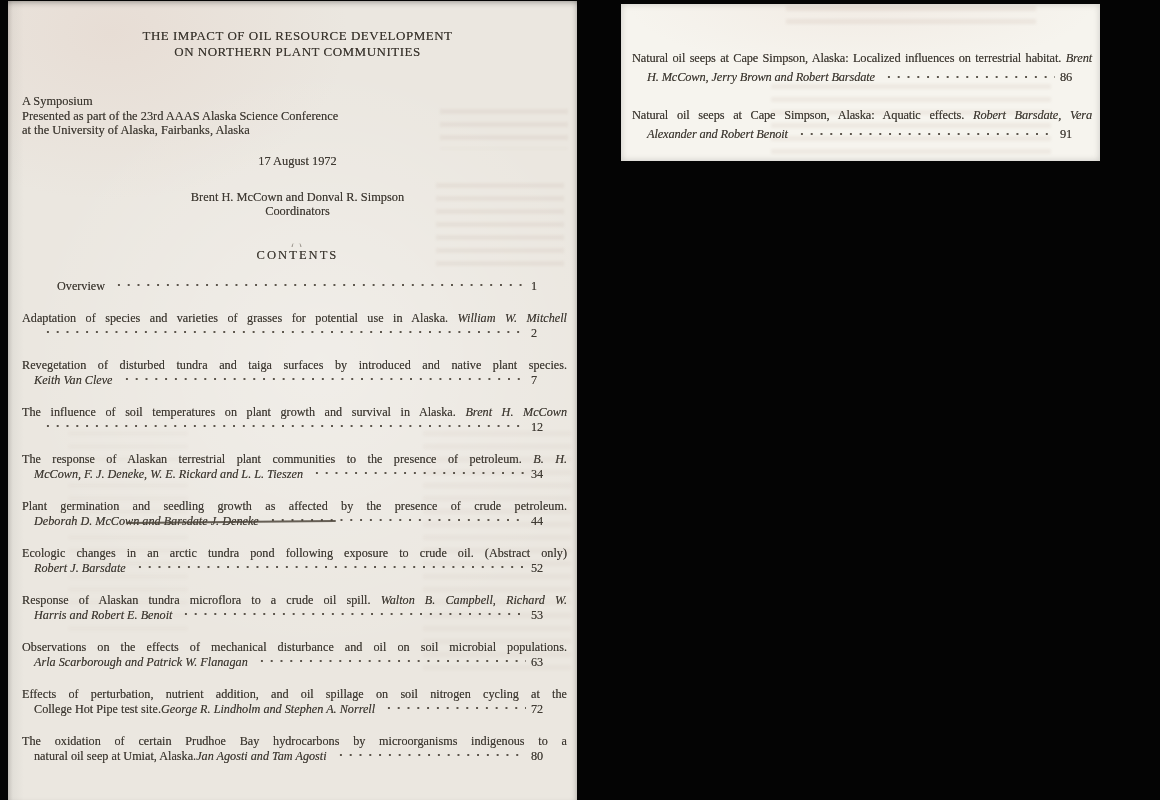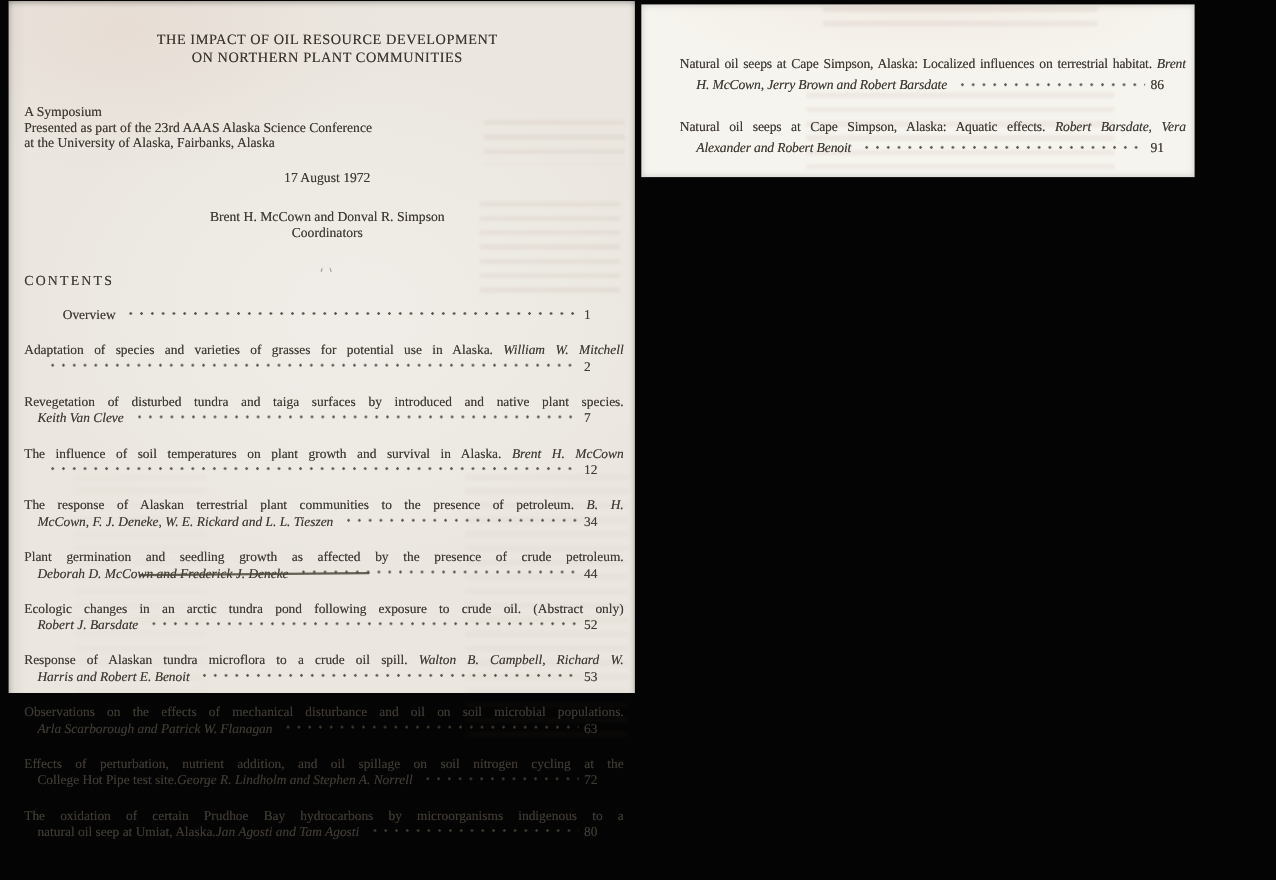--- a/index.html
+++ b/index.html
@@ -3,46 +3,45 @@
 <meta charset="utf-8">
 <style>
   html,body{margin:0;padding:0;}
   body{
     width:1160px;height:800px;position:relative;overflow:hidden;
     background:#040404;
     font-family:"Liberation Serif","DejaVu Serif",serif;
   }
   .page{position:absolute;color:#3f3a33;}
   #page-left{
-    left:8px;top:1px;width:569px;height:629px;
+    left:8px;top:1px;width:569px;height:799px;
     background:
       radial-gradient(ellipse 60% 30% at 18% 4%, rgba(214,176,162,.18), transparent 70%),
       radial-gradient(ellipse 70% 50% at 55% 45%, rgba(255,255,255,.28), transparent 75%),
       linear-gradient(90deg, #c9c5bf 0px, #e2dfd8 5px, #ebe7e0 16px);
     background-color:#ebe7e0;
     box-shadow: inset 0 5px 7px -5px rgba(0,0,0,.45), inset -4px 0 6px -4px rgba(0,0,0,.25);
   }
   #page-right{
-    left:583px;top:4px;width:479px;height:157px;
+    left:621px;top:4px;width:479px;height:157px;
     background:
       radial-gradient(ellipse 70% 60% at 50% 0%, rgba(216,184,170,.14), transparent 70%),
       #f6f4ee;
     box-shadow: inset 0 0 7px rgba(0,0,0,.18);
-    padding-left: 24px;
   }
   .inner-left{padding:27px 4px 0 14px;}
   .inner-right{padding:29px 6px 0 11px;}
   
   .page{text-shadow:0 0 .35px rgba(63,58,51,.65);}
   
   .doc-title{font-size:13px;line-height:16px;text-align:center;letter-spacing:.5px;color:#3a352e;}
   .symposium{margin-top:34px;font-size:12.4px;line-height:14.5px;}
   .date-line{margin-top:16px;font-size:12.4px;line-height:15px;text-align:center;}
   .coordinators{margin-top:21px;font-size:12.4px;line-height:14px;text-align:center;}
-  .contents-heading{margin-top:30px;font-size:12.6px;line-height:15px;letter-spacing:2px;position:relative;}
+  .contents-heading{margin-top:30px;font-size:12.6px;line-height:15px;text-align:center;letter-spacing:2px;position:relative;}
   .toc{margin-top:16px;}
   
   .toc-entry{margin-bottom:17px;font-size:12.2px;line-height:15px;}
   #page-right .toc-entry{font-size:12.4px;line-height:19px;margin-bottom:19px;letter-spacing:-.15px;}
   .line{position:relative;}
   .l1.just{text-align:justify;text-align-last:justify;padding-right:6px;}
   #page-right .l1.just{padding-right:2px;}
   .l1.single{display:flex;align-items:baseline;padding-right:22px;margin-left:35px;}
   .l2{display:flex;align-items:baseline;padding-left:12px;padding-right:22px;}
   #page-right .l2{padding-left:15px;padding-right:14px;}
@@ -134,21 +133,21 @@
           <div class="line l1 just"><span class="t-roman">The response of Alaskan terrestrial plant communities to the presence of petroleum.</span> <span class="t-ital">B. H.</span></div>
           <div class="line l2">
             <span class="t-ital">McCown, F. J. Deneke, W. E. Rickard and L. L. Tieszen</span>
             <span class="leader"></span>
             <span class="pagenum">34</span>
           </div>
         </div>
         <div class="toc-entry">
           <div class="line l1 just"><span class="t-roman">Plant germination and seedling growth as affected by the presence of crude petroleum.</span></div>
           <div class="line l2">
-            <span class="t-ital">Deborah D. McCown and Frederick J. Deneke</span>
+            <span class="t-ital">Deborah D. McCown and Barsdate J. Deneke</span>
             <span class="leader"></span>
             <span class="pagenum">44</span>
             <div class="pen-strike"></div>
           </div>
         </div>
         <div class="toc-entry">
           <div class="line l1 just"><span class="t-roman">Ecologic changes in an arctic tundra pond following exposure to crude oil. (Abstract only)</span></div>
           <div class="line l2">
             <span class="t-ital">Robert J. Barsdate</span>
             <span class="leader"></span>

